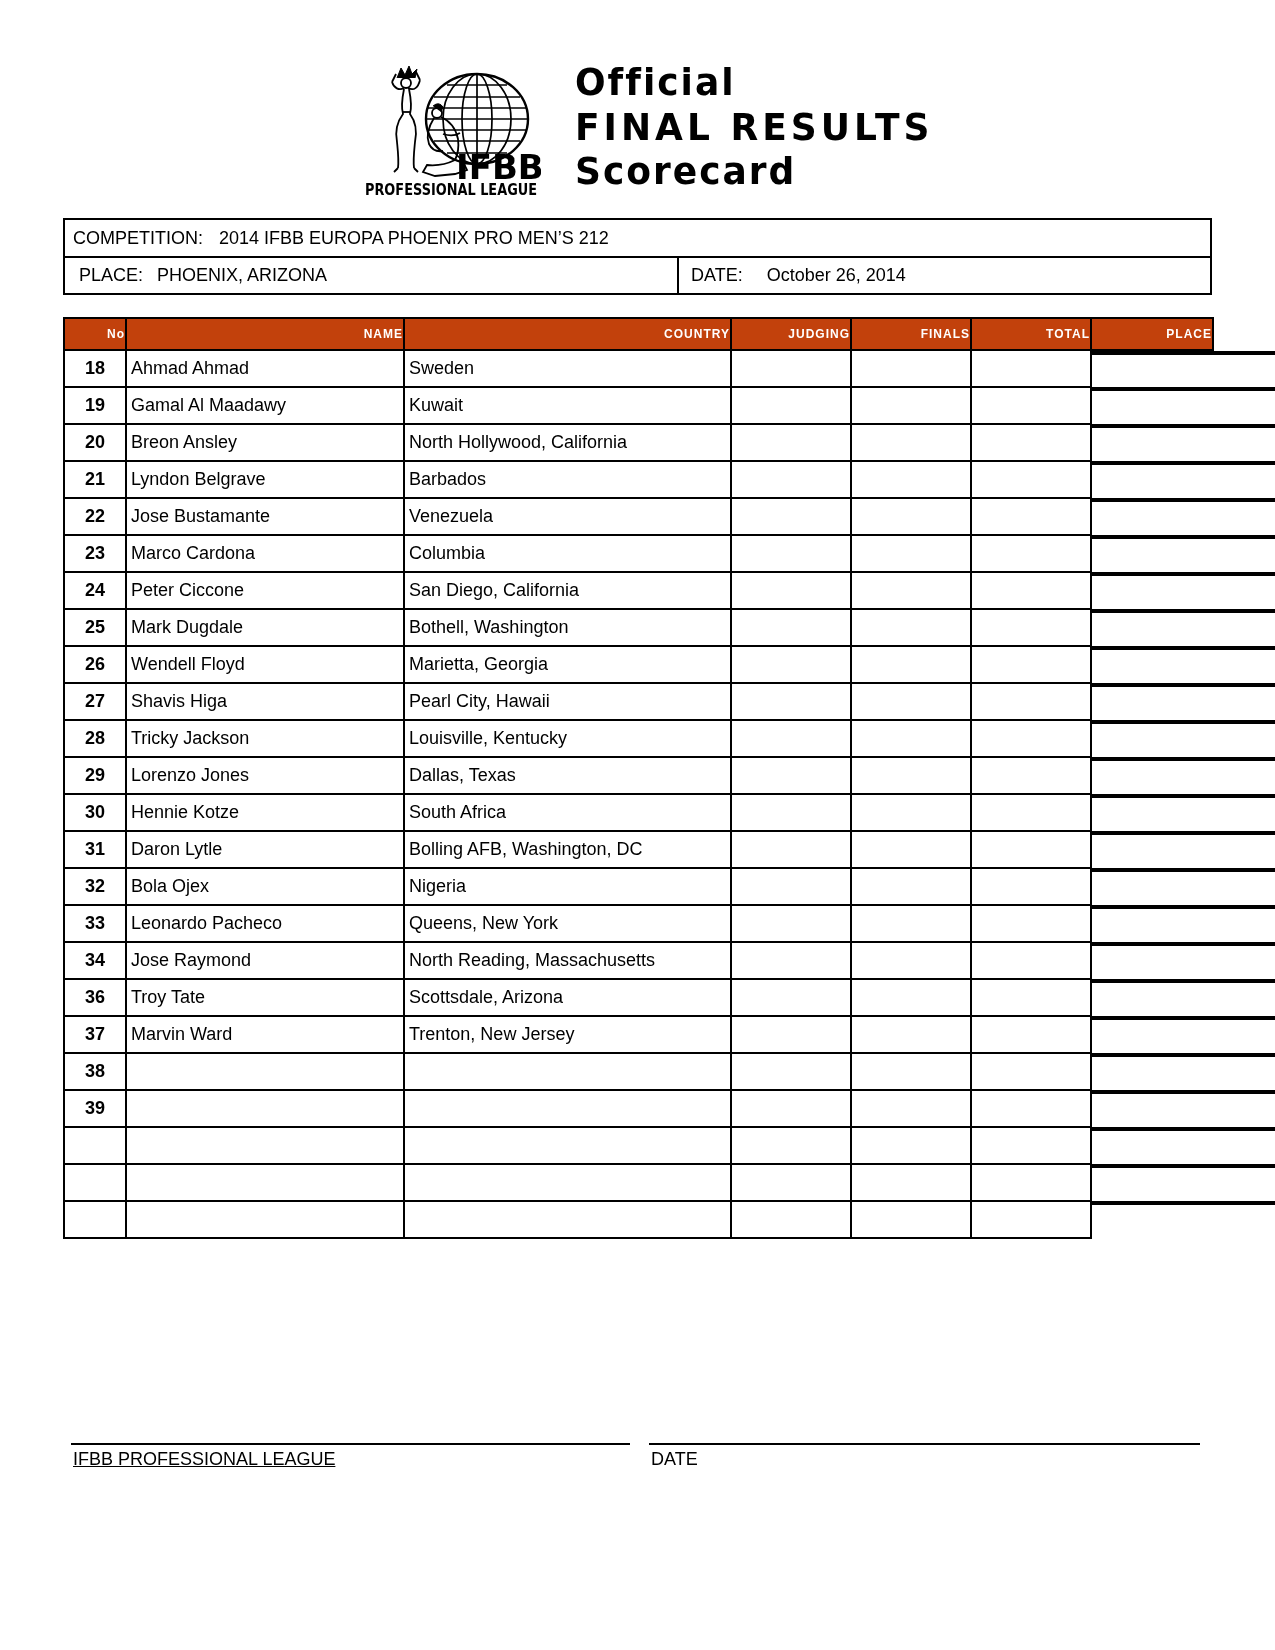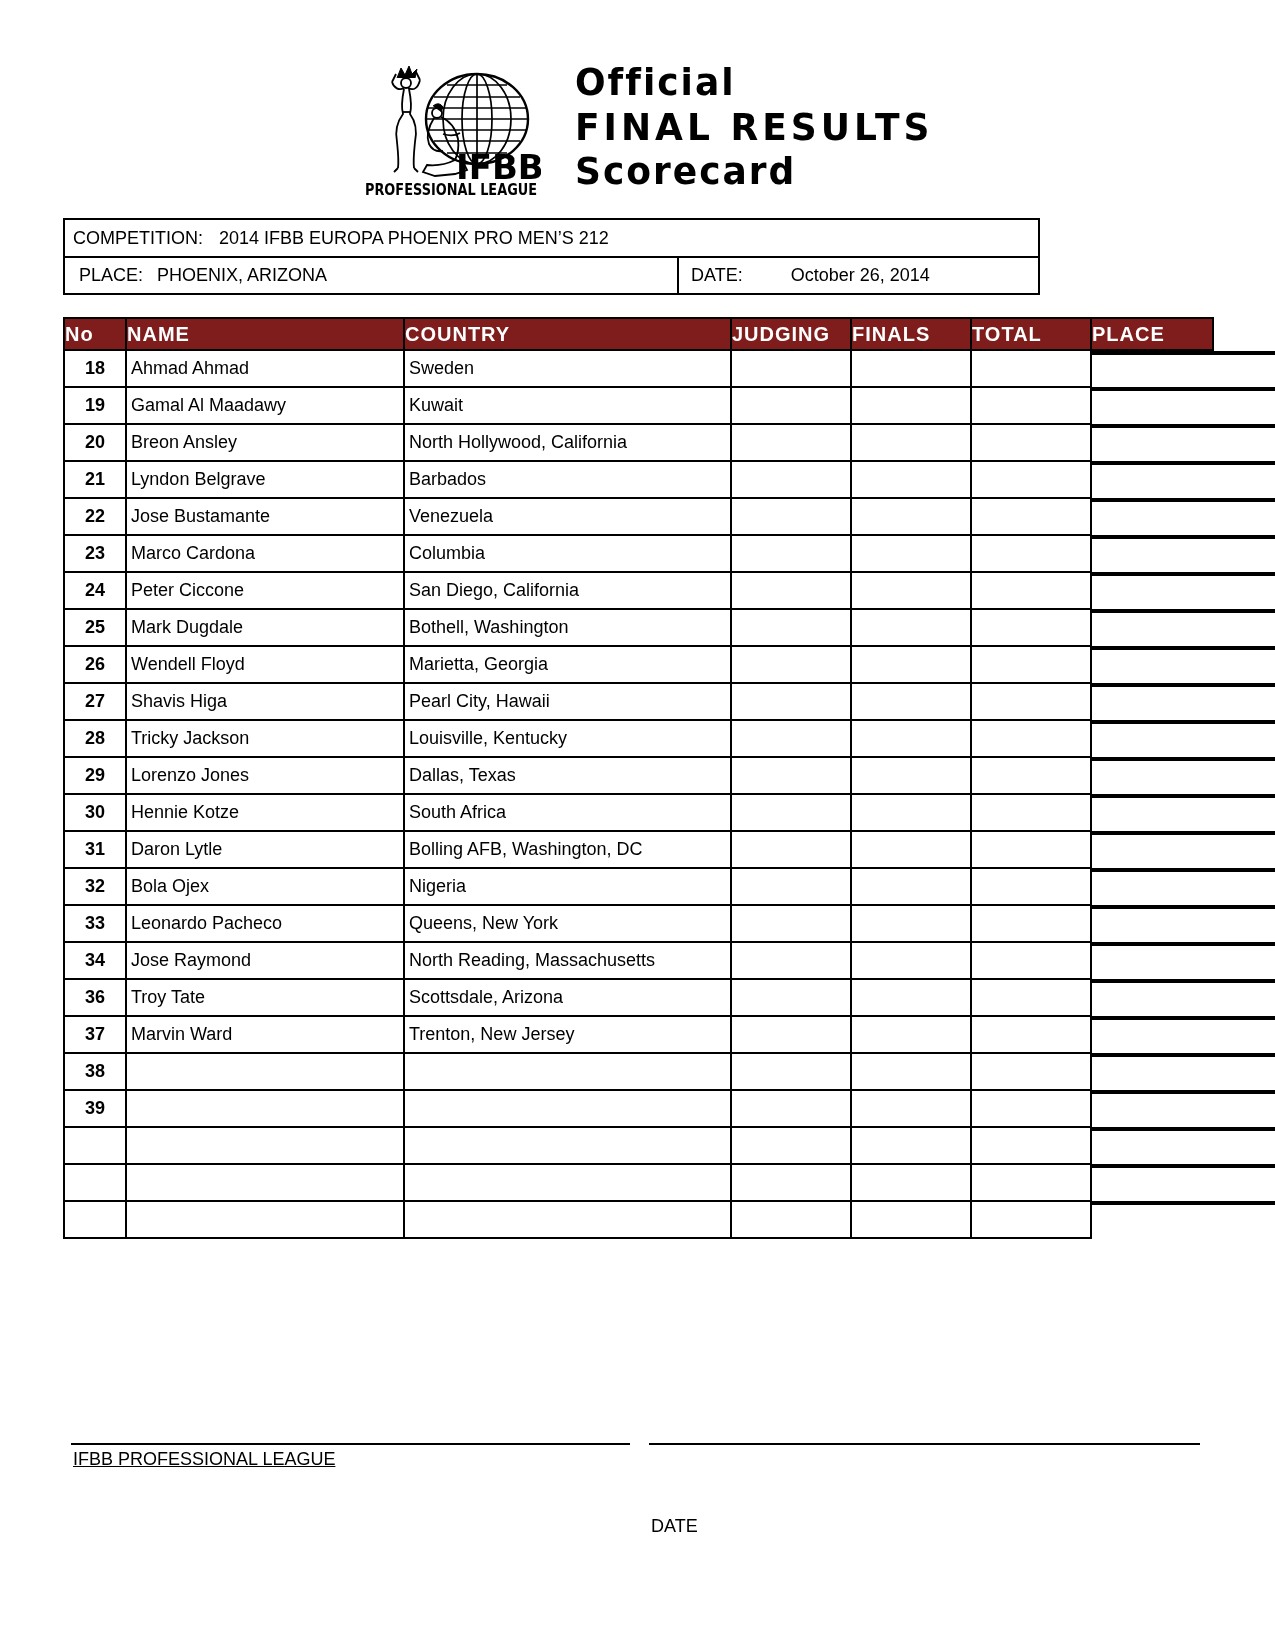--- a/index.html
+++ b/index.html
@@ -22,59 +22,59 @@
     line-height: 44px;
     letter-spacing: 2px;
     transform: scaleY(1.02);
     transform-origin: top left;
     white-space: nowrap;
   }
   .title-line2 { letter-spacing: 4px; }
 
   
   .info-box {
-    position: absolute; left: 63px; top: 218px; width: 977px;
+    position: absolute; left: 63px; top: 218px; width: 1149px;
     border: 2px solid #000;
     font-size: 18px;
   }
   .info-row-competition {
     height: 38px; border-bottom: 2px solid #000;
     display: flex; align-items: center; padding-left: 8px;
   }
   .info-row-placedate { height: 35px; display: flex; }
   .place-cell { width: 612px; display: flex; align-items: center; padding-left: 14px; }
   .date-cell { flex: 1; border-left: 2px solid #000; display: flex; align-items: center; padding-left: 12px; }
   .info-label { margin-right: 16px; }
-  .date-cell .info-label { margin-right: 48px; }
+  .date-cell .info-label { margin-right: 24px; }
   .place-cell .info-label { margin-right: 14px; }
 
   
   table.results {
     position: absolute; left: 63px; top: 317px; width: 1149px;
     border-collapse: collapse;
     table-layout: fixed;
   }
   table.results th, table.results td { border: 2px solid #000; overflow: hidden; }
   table.results thead tr { height: 32px; }
   table.results th {
-    background: #7f1d1d; color: #fff;
-    font-size: 20px; font-weight: bold; letter-spacing: 1px;
-    text-align: left;
+    background: #c2410c; color: #fff;
+    font-size: 12px; font-weight: bold; letter-spacing: 1px;
+    text-align: right;
   }
   table.results tbody tr { height: 37px; }
   td.no-cell { text-align: center; font-weight: bold; font-size: 18px; }
   td.name-cell, td.country-cell { padding-left: 4px; font-size: 18px; text-align: left; }
 
   
   .sig-line { position: absolute; border-top: 2px solid #000; height: 0; }
   .sig-line-left  { left: 71px;  top: 1443px; width: 559px; }
   .sig-line-right { left: 649px; top: 1443px; width: 551px; }
   .sig-label { position: absolute; font-size: 18px; white-space: nowrap; }
   .sig-label-left  { left: 73px;  top: 1449px; text-decoration: underline; }
-  .sig-label-right { left: 651px; top: 1516px; text-align: right; }
+  .sig-label-right { left: 651px; top: 1449px; text-align: right; }
 </style>
 </head>
 <body>
 
 <div class="logo-wrap">
   <svg viewBox="0 0 178 134" width="178" height="134">
 
     <g stroke="#000" fill="none" stroke-width="2.4">
       <ellipse cx="114" cy="55" rx="51" ry="45"></ellipse>
     </g>

